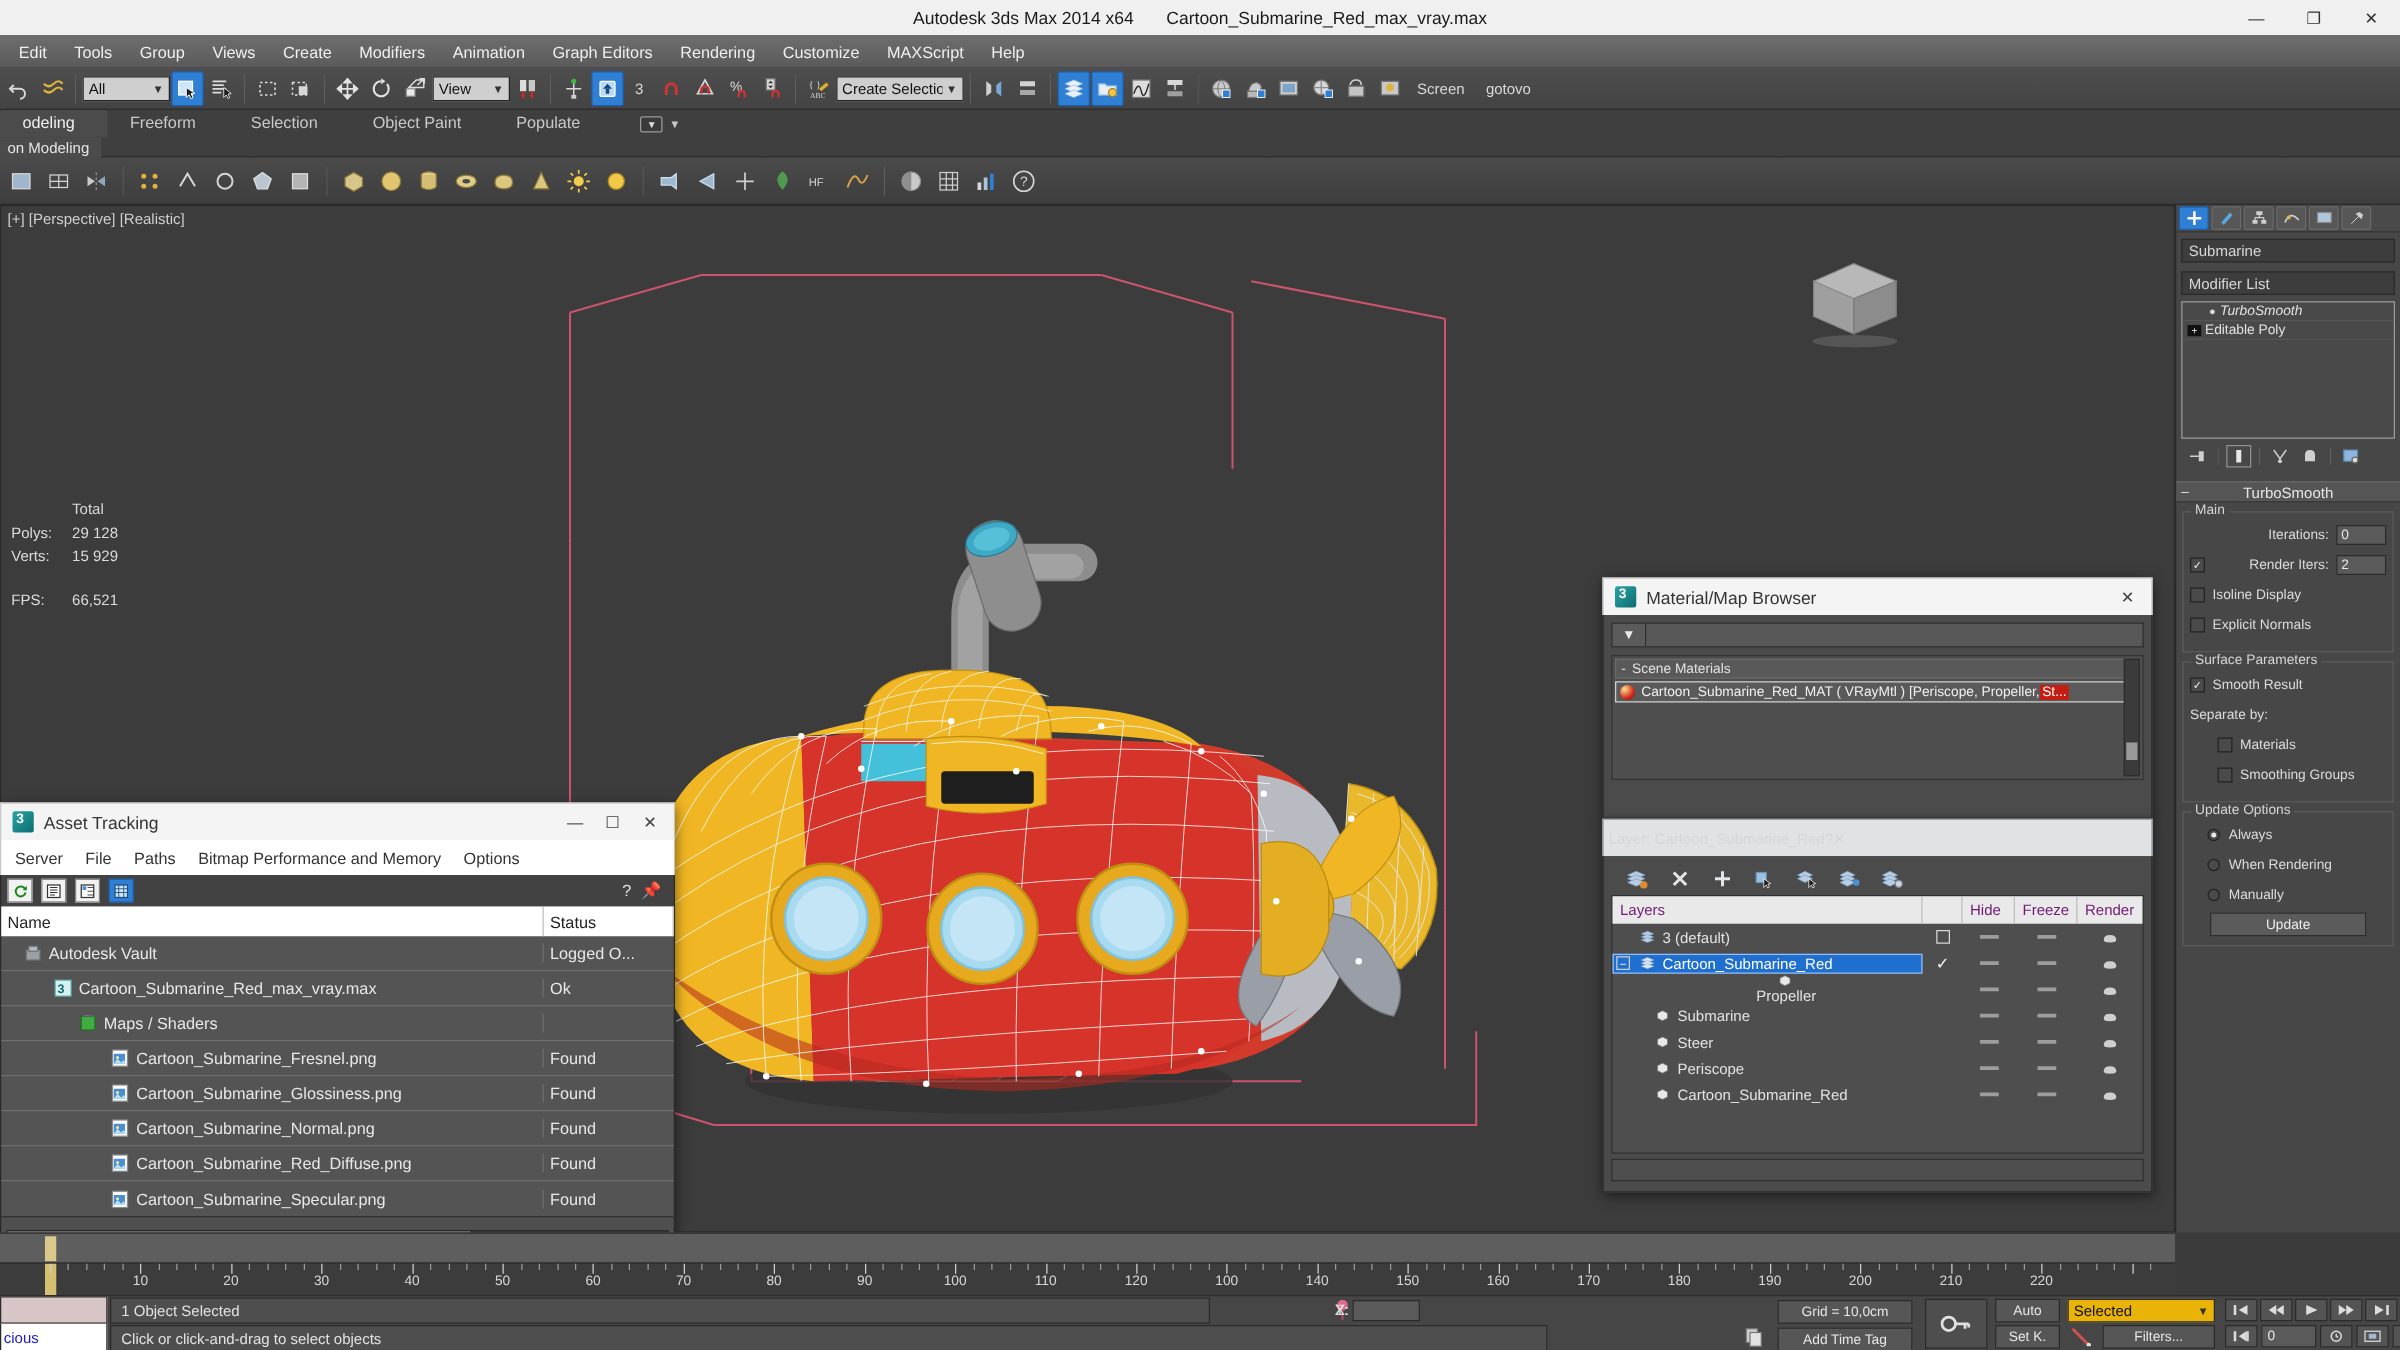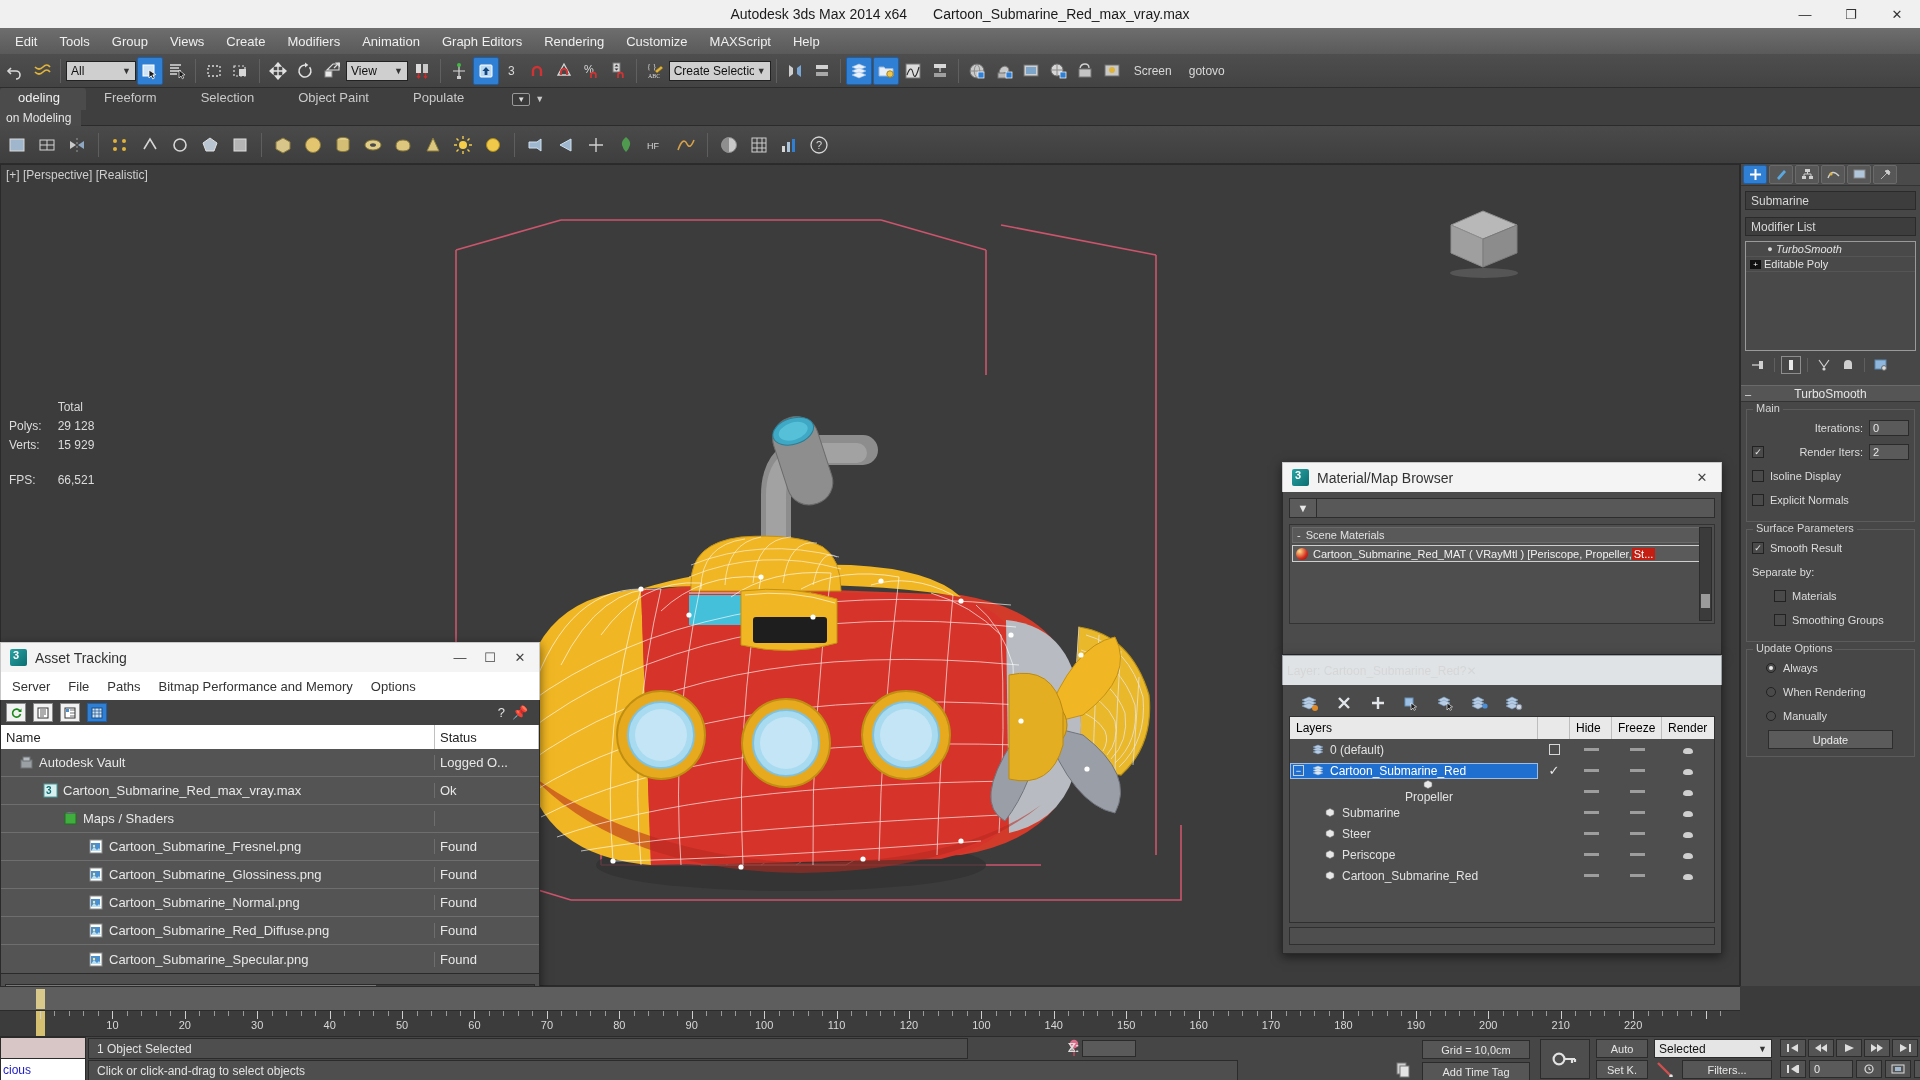--- a/index.html
+++ b/index.html
@@ -212,21 +212,21 @@
   .mb-foot { height:24px; }
 
   
   #layerDlg { left:1282px; top:655px; width:440px; }
   .lay-head { height:30px; background:#dfe3e6; display:flex; align-items:center; padding:0 4px;
               border:1px solid #9aa0a4; border-bottom:none; }
   .lay-body { background:#4b4b4b; border:1px solid #2a2a2a; border-top:none; padding:5px 6px 8px; }
   .lay-tools { height:26px; display:flex; align-items:center; gap:12px; padding-left:10px; }
   .lay-tb { width:22px;height:20px;display:flex;align-items:center;justify-content:center;font-size:14px;color:#cfd6e2; }
   .lay-table { border:1px solid #2f2f2f; background:#4e4e4e; }
-  .lay-hdr { display:flex; height:22px; background:#e9e9e9; color:#000000; font-size:12px; }
+  .lay-hdr { display:flex; height:22px; background:#e9e9e9; color:#701a75; font-size:12px; }
   .lay-hdr div { display:flex; align-items:center; padding-left:6px; border-right:1px solid #bdbdbd; }
   .lay-row { display:flex; height:21px; font-size:12px; color:#e2e2e2; align-items:center; }
   .lay-row .nm { flex:1; display:flex; align-items:center; overflow:hidden; white-space:nowrap; }
   .lay-row .cc { width:32px; display:flex; align-items:center; justify-content:center; }
   .lay-row.sel .nm { background:#1f6fd0; border:1px solid #9bbde8; color:#fff; }
   .lay-icon { width:13px;height:11px;margin:0 5px 0 4px; flex:none; }
   .dash { width:15px;height:3px;background:#9d9d9d; }
   .teapot { width:14px;height:10px; }
   .lay-foot { height:18px; margin-top:4px; background:#4e4e4e; border:1px solid #2f2f2f; }
 
@@ -249,21 +249,21 @@
   .ml-top { height:22px; background:#d8c6c6; border:1px solid #2b2b2b; }
   .ml-bot { height:22px; background:#fff; border:1px solid #2b2b2b; border-top:none;
             display:flex; align-items:center; padding-left:2px; font-size:12px; color:#1b1bc4; }
   .st-line { position:absolute; left:88px; height:21px; background:#4e4e4e; border:1px solid #2b2b2b;
              display:flex; align-items:center; padding-left:8px; font-size:12px; color:#e2e2e2; }
   .coord { position:absolute; display:flex; align-items:center; gap:3px; }
   .coord .cl { font-size:12px; color:#dcdcdc; }
   .coord .cf { width:54px; height:17px; background:#5a5a5a; border:1px solid #2b2b2b; }
   .minibtn { height:19px; background:#565656; border:1px solid #2b2b2b; display:flex; align-items:center;
              justify-content:center; font-size:11px; color:#e6e6e6; padding:0 6px; }
-  .combo-dark { height:19px; background:#e5e5e5; border:1px solid #2b2b2b; display:flex; align-items:center;
+  .combo-dark { height:19px; background:#eab308; border:1px solid #2b2b2b; display:flex; align-items:center;
                 padding:0 4px; font-size:12px; color:#111; }
   .anim-btn { width:26px;height:18px;display:flex;align-items:center;justify-content:center;
               background:#545454;border:1px solid #2b2b2b;font-size:10px;color:#e2e2e2; }
   svg { display:block; }
 </style>
 </head>
 <body>
 
 <div id="app">
 
@@ -1304,21 +1304,21 @@
           <div class="nm" style="padding-left:18px;">
             <span class="lay-icon">
               <svg width="13" height="11" viewBox="0 0 13 11">
                   <g fill="#b8cde4" stroke="#7d9dc0" stroke-width=".5">
                     <path d="M1 3 l5 -2 l5 2 l-5 2z"></path>
                     <path d="M1 5.5 l5 -2 l5 2 l-5 2z"></path>
                     <path d="M1 8 l5 -2 l5 2 l-5 2z"></path>
                   </g>
                 </svg>
             </span>
-            <span>0 (default)</span>
+            <span>3 (default)</span>
           </div>
           <div class="cc">
               <span style="width:11px;height:11px;border:1.4px solid #d8d8d8;display:inline-block;"></span>
             </div>
           <div class="cc" style="width:42px;">
               <span class="dash"></span>
             </div>
           <div class="cc" style="width:50px;">
               <span class="dash"></span>
             </div>

